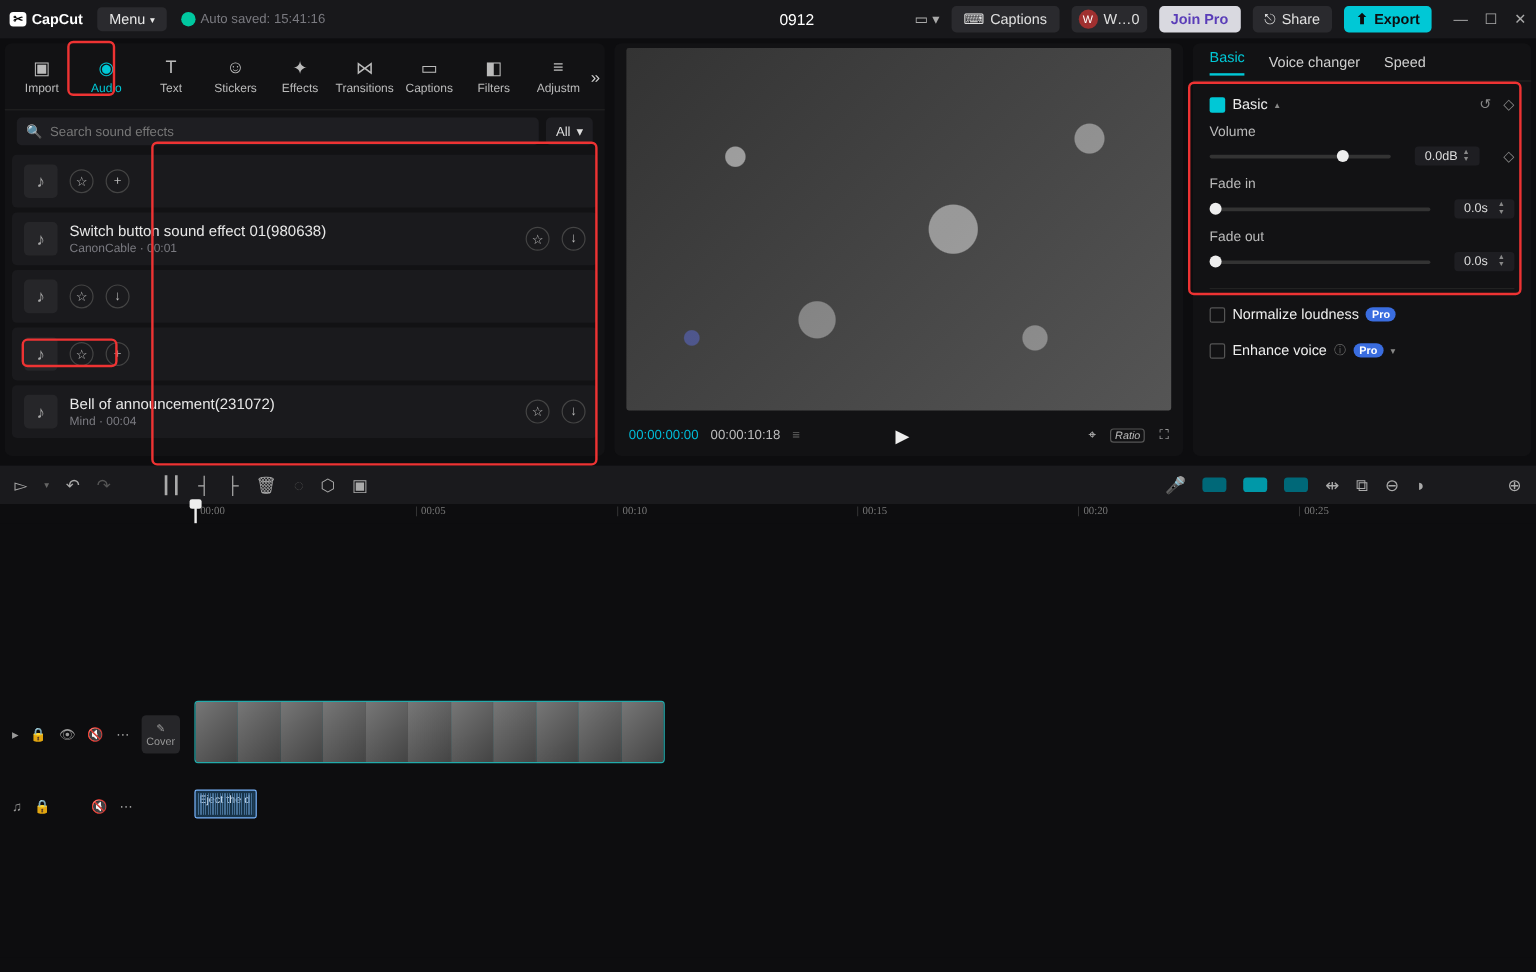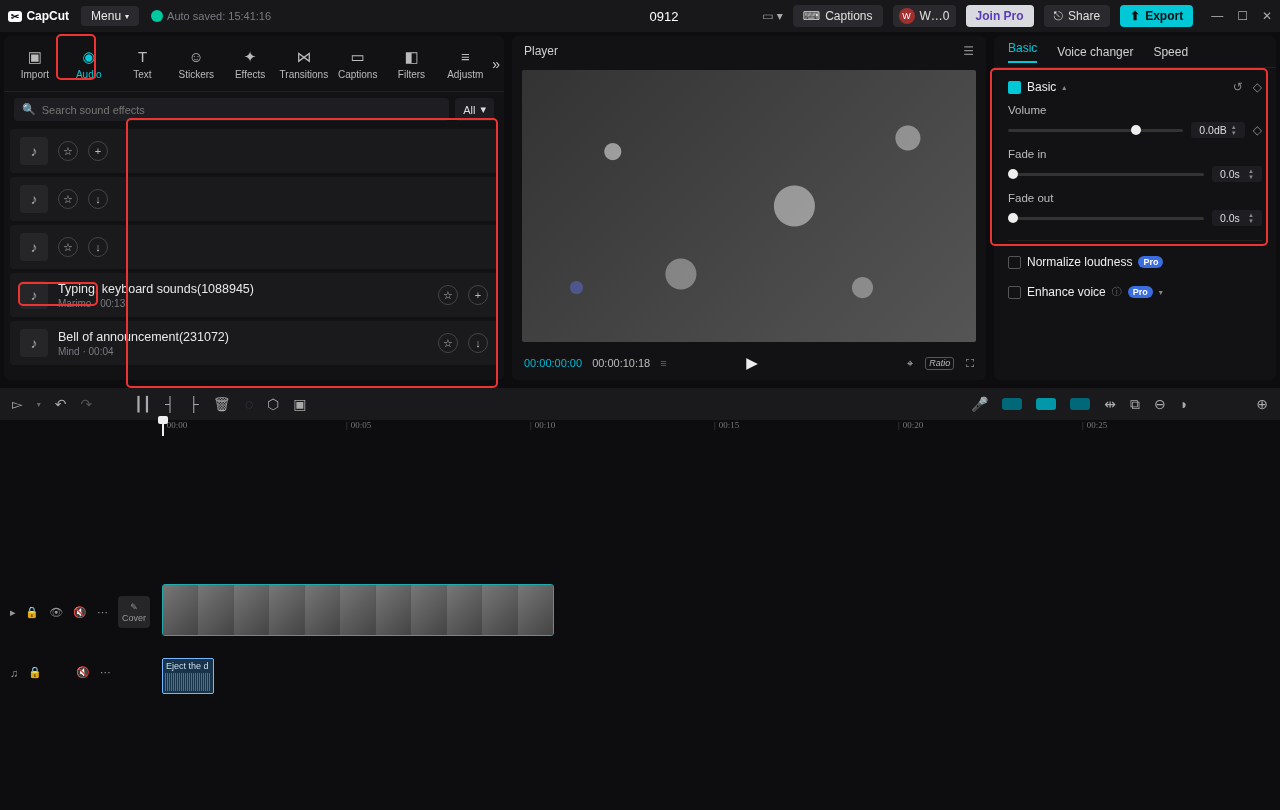--- a/index.html
+++ b/index.html
@@ -66,21 +66,21 @@
   
   .rightpanel { width:282px; display:flex; flex-direction:column;}
   .proptabs { height:32px; display:flex; gap:20px; align-items:center; padding:0 14px; border-bottom:1px solid #222; font-size:12px;}
   .proptab.active { color:#00c8d6; border-bottom:2px solid #00c8d6; padding-bottom:6px;}
   .propbody { padding:12px 14px; display:flex; flex-direction:column; gap:10px;}
   .proprow { display:flex; flex-direction:column; gap:6px;}
   .prophead { display:flex; align-items:center; gap:6px;}
   .prophead .chk{width:13px;height:13px;background:#00c8d6;border-radius:2px;}
   .prophead .rst{margin-left:auto;display:flex;gap:10px;color:#888;}
   .label { color:#bbb; font-size:11.5px;}
-  .sliderrow { display:flex; align-items:center; gap:8px;}
+  .sliderrow { display:flex; align-items:center; gap:20px;}
   .slider { flex:1; height:3px; background:#333; border-radius:2px; position:relative;}
   .slider .thumb { position:absolute; width:10px; height:10px; background:#eee; border-radius:50%; top:-4px;}
   .valbox { background:#1e1e22; border-radius:3px; padding:2px 8px; font-size:10.5px; color:#ddd; display:flex; align-items:center; gap:4px; min-width:50px; justify-content:space-between;}
   .stepper{display:flex;flex-direction:column;font-size:6px;color:#888;line-height:6px;}
   .checkrow { display:flex; align-items:center; gap:6px;}
   .checkrow .box{width:13px;height:13px;border:1px solid #555;border-radius:2px;}
   .pro-badge { background:#3a6de0; color:#fff; font-size:9px; font-weight:700; padding:1px 5px; border-radius:7px;}
   .subtext { color:#7a7a80; font-size:10.5px; line-height:1.4;}
   
   .toolbar { position:absolute; top:388px; left:0; right:0; height:32px; background:#1a1a1d; display:flex; align-items:center; padding:0 12px; gap:14px; color:#aaa;}
@@ -96,21 +96,21 @@
   .playhead::before{content:"";position:absolute;top:-4px;left:-4px;width:10px;height:8px;background:#eee;border-radius:2px;}
   
   .timeline { position:absolute; top:436px; left:0; right:0; bottom:12px; background:#0d0d0f;}
   .trackarea { position:absolute; left:0; right:0; top:0; bottom:0;}
   .trackhead { position:absolute; left:0; width:160px; display:flex; align-items:center; gap:10px; padding:0 10px; color:#999; font-size:11px;}
   .cover-btn { width:32px; height:32px; background:#262629; border-radius:4px; display:flex; flex-direction:column; align-items:center; justify-content:center; font-size:9px; gap:1px;}
   .videoclip { position:absolute; left:162px; top:148px; width:392px; height:52px; background:linear-gradient(#1e7a88,#0e4a52); border:1px solid #2aa; border-radius:3px; overflow:hidden;}
   .videoclip .lbl{position:absolute;top:-16px;left:0;right:0;height:16px;background:#0e7a88;font-size:10px;color:#dff;padding:1px 6px;display:flex;gap:8px;}
   .videoclip .thumbs{position:absolute;inset:0;display:flex;}
   .videoclip .thumbs div{flex:1;background:linear-gradient(135deg,#777,#444);border-right:1px solid rgba(0,0,0,.2);}
-  .audioclip { position:absolute; left:162px; top:222px; width:52px; height:36px; background:#18344a; border:1.5px solid #7ab6ff; border-radius:2px; padding:2px 3px; font-size:9px; color:#cde;}
+  .audioclip { position:absolute; left:162px; top:222px; width:52px; height:24px; background:#18344a; border:1.5px solid #7ab6ff; border-radius:2px; padding:2px 3px; font-size:9px; color:#cde;}
   .audioclip .wave{position:absolute;left:2px;right:2px;bottom:2px;height:18px;background:repeating-linear-gradient(90deg,#5a8ab8 0 1px,transparent 1px 2px);opacity:.7;}
   .trackhead.vh { top:160px;}
   .trackhead.ah { top:230px;}
   
   .ann { position:absolute; border:2.5px solid #e33; border-radius:5px; pointer-events:none;}
 </style>
 </head>
 <body>
 
 <div class="topbar">
@@ -211,38 +211,38 @@
         <div class="soundlist">
           <div class="sounditem">
             <div class="sicon">♪</div>
             <div class="sactions">
                 <div class="sact">☆</div>
                 <div class="sact">+</div>
               </div>
           </div>
           <div class="sounditem">
             <div class="sicon">♪</div>
+            <div class="sinfo">
+                <div class="stitle">Switch button sound effect 01(980638)</div>
+                <div class="ssub">CanonCable · 00:01</div>
+              </div>
             <div class="sactions">
                 <div class="sact">☆</div>
                 <div class="sact">↓</div>
               </div>
           </div>
           <div class="sounditem">
             <div class="sicon">♪</div>
             <div class="sactions">
                 <div class="sact">☆</div>
                 <div class="sact">↓</div>
               </div>
           </div>
           <div class="sounditem">
             <div class="sicon">♪</div>
-            <div class="sinfo">
-                <div class="stitle">Typing, keyboard sounds(1088945)</div>
-                <div class="ssub">Marimo · 00:13</div>
-              </div>
             <div class="sactions">
                 <div class="sact">☆</div>
                 <div class="sact">+</div>
               </div>
           </div>
           <div class="sounditem">
             <div class="sicon">♪</div>
             <div class="sinfo">
                 <div class="stitle">Bell of announcement(231072)</div>
                 <div class="ssub">Mind · 00:04</div>
@@ -251,24 +251,20 @@
                 <div class="sact">☆</div>
                 <div class="sact">↓</div>
               </div>
           </div>
         </div>
       </div>
     </div>
   </div>
 
   <div class="panel player">
-    <div class="playerhead">
-      <span>Player</span>
-      <span style="color:#888">☰</span>
-    </div>
     <div class="playerimg"></div>
     <div class="playerctrl">
       <span class="tc-cur">00:00:00:00</span>
       <span class="tc-dur">00:00:10:18</span>
       <span style="color:#666">≡</span>
       <span class="play-icon">▶</span>
       <div class="pc-right">
         <span>⌖</span>
         <span class="ratio-badge">Ratio</span>
         <span>⛶</span>
@@ -368,21 +364,21 @@
   <span class="ticon">⧉</span>
   <span class="ticon">⊖</span>
   <span class="ticon">◗</span>
   <span style="width:40px"></span>
   <span class="ticon">⊕</span>
 </div>
 
 <div class="ruler">
   <span style="left:0">00:00</span>
   <span style="left:184px">00:05</span>
-  <span style="left:368px">00:10</span>
+  <span style="left:352px">00:10</span>
   <span style="left:552px">00:15</span>
   <span style="left:736px">00:20</span>
   <span style="left:920px">00:25</span>
 </div>
 <div class="playhead"></div>
 
 <div class="timeline">
   <div class="trackarea">
     <div class="trackhead vh">
       <span>▸</span>

